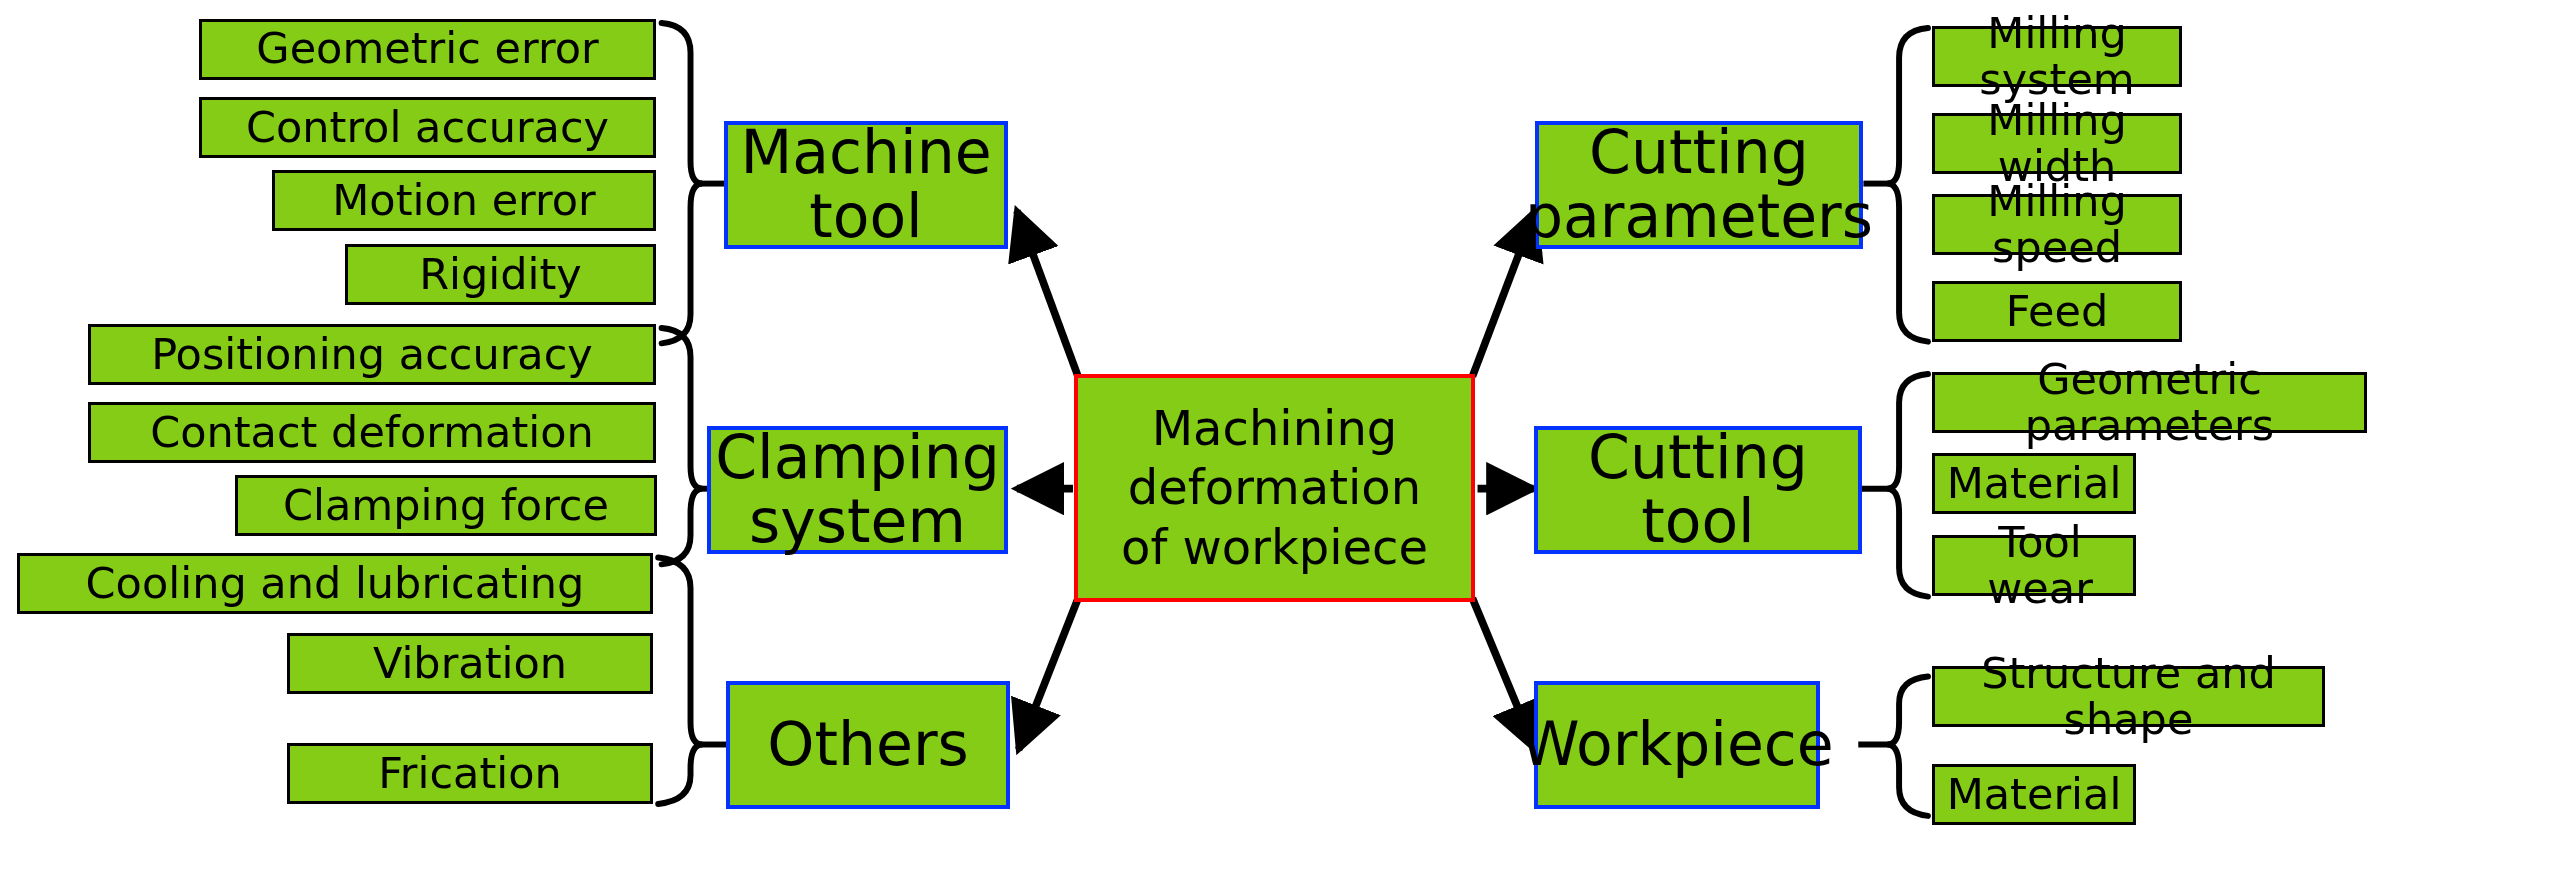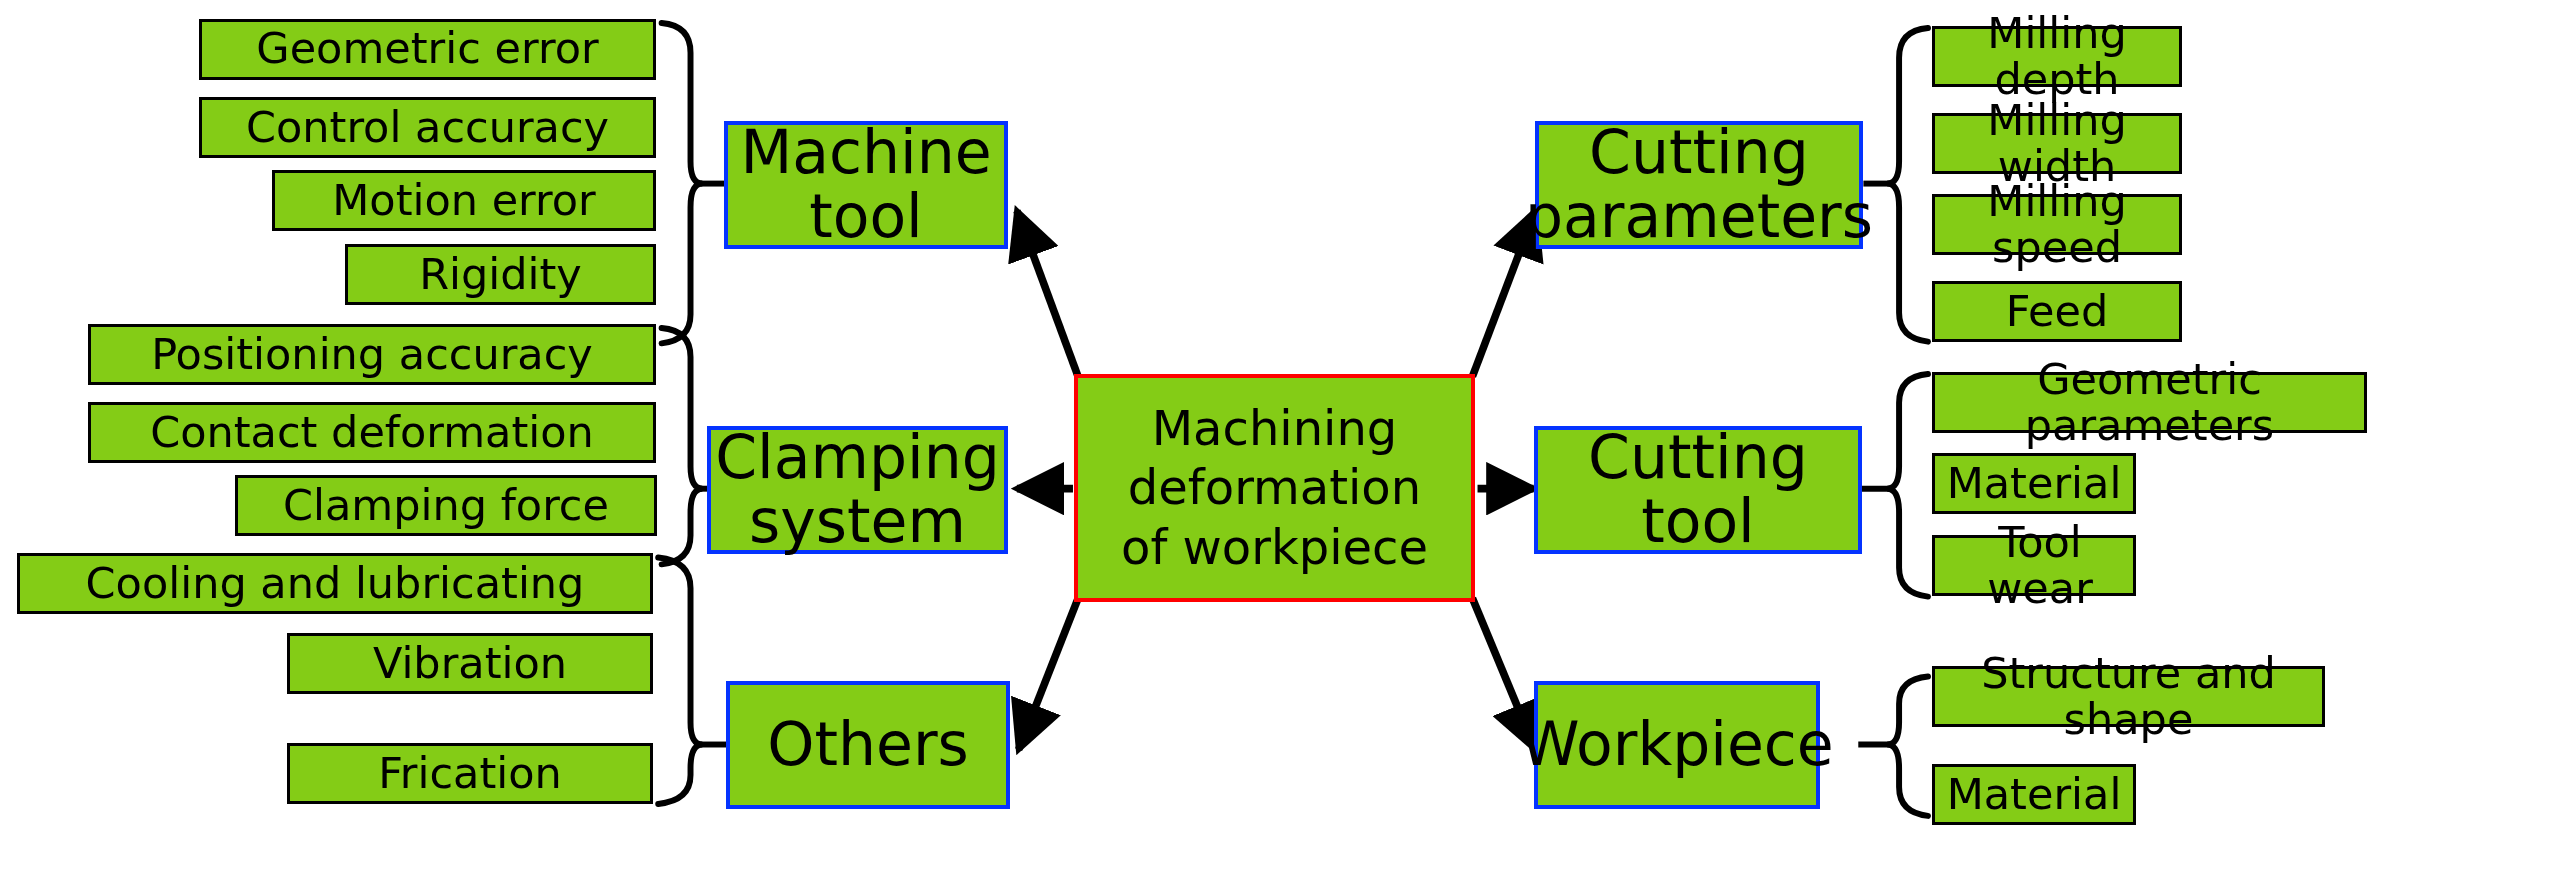--- a/index.html
+++ b/index.html
@@ -132,21 +132,21 @@
 
   <div class="node-box cat-box" style="left:726px; top:681px; width:284px; height:128px;">Others</div>
 
   <div class="node-box leaf-box" style="left:17px; top:553px; width:636px; height:61px;">Cooling and lubricating</div>
   <div class="node-box leaf-box" style="left:287px; top:633px; width:366px; height:61px;">Vibration</div>
   <div class="node-box leaf-box" style="left:287px; top:711px; width:366px; height:61px;margin-top:32px;">Frication</div>
 
   <div class="node-box cat-box" style="left:1535px; top:121px; width:328px; height:128px;">Cutting
 parameters</div>
 
-  <div class="node-box leaf-box" style="left:1932px; top:26px; width:250px; height:61px;">Milling depth</div>
+  <div class="node-box leaf-box" style="left:1932px; top:26px; width:250px; height:61px;">Milling system</div>
   <div class="node-box leaf-box" style="left:1932px; top:113px; width:250px; height:61px;">Milling width</div>
   <div class="node-box leaf-box" style="left:1932px; top:194px; width:250px; height:61px;">Milling speed</div>
   <div class="node-box leaf-box" style="left:1932px; top:281px; width:250px; height:61px;">Feed</div>
 
   <div class="node-box cat-box" style="left:1534px; top:426px; width:328px; height:128px;">Cutting
 tool</div>
 
   <div class="node-box leaf-box" style="left:1932px; top:372px; width:435px; height:61px;">Geometric parameters</div>
   <div class="node-box leaf-box" style="left:1932px; top:453px; width:204px; height:61px;">Material</div>
   <div class="node-box leaf-box" style="left:1932px; top:535px; width:204px; height:61px;padding-left:12px;">Tool wear</div>

